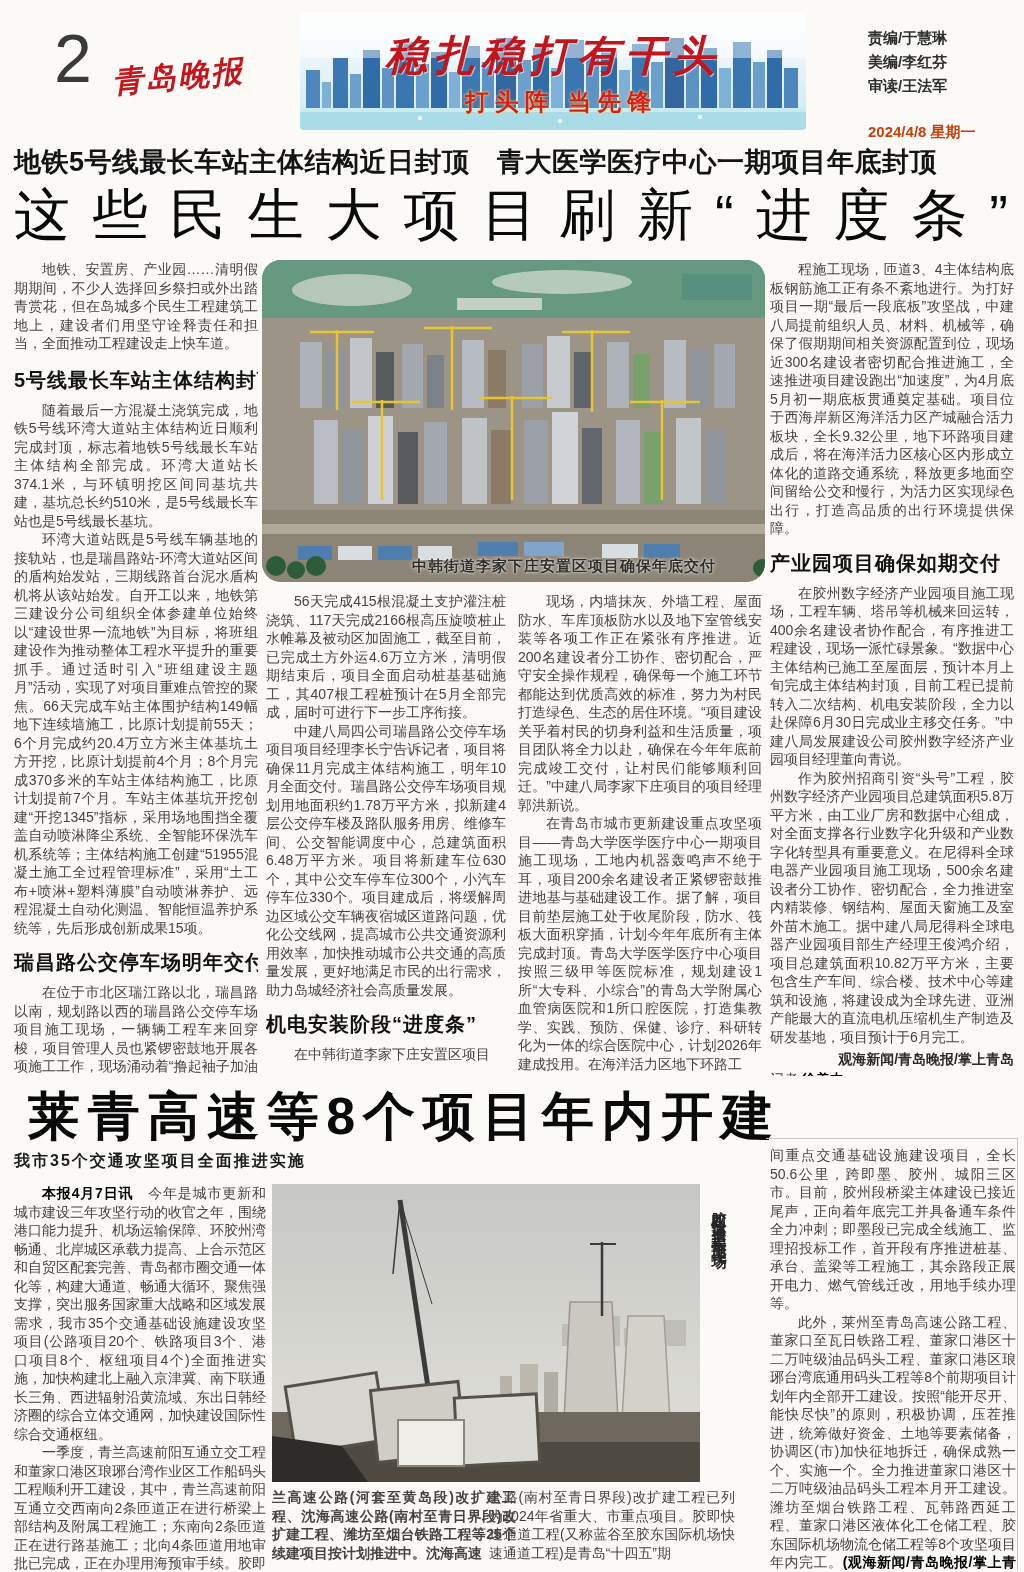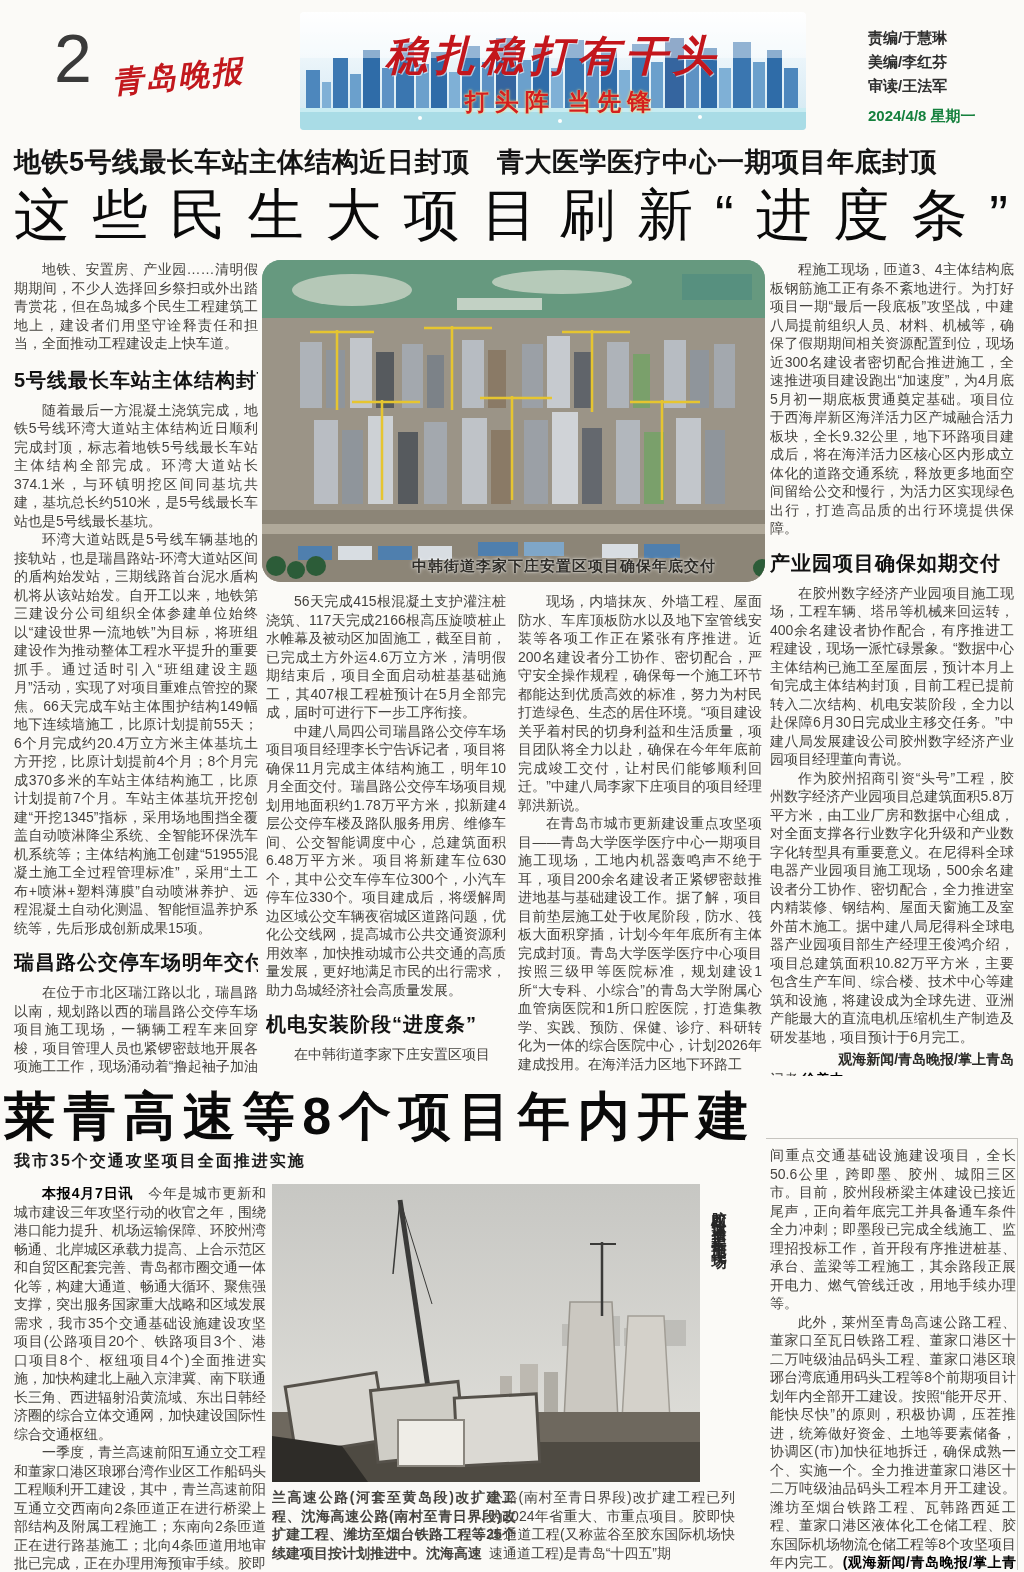--- a/index.html
+++ b/index.html
@@ -22,21 +22,21 @@
     position:absolute; left:0; top:16px; width:100%; text-align:center;
     font-size:42px; font-weight:900; font-style:italic; color:#c3161c;
     letter-spacing:6px; text-shadow:1px 1px 0 rgba(255,255,255,.6); white-space:nowrap;
   }
   .banner-sub {
     position:absolute; left:8px; top:74px; width:100%; text-align:center;
     font-size:24px; font-weight:900; color:#d31f1f; letter-spacing:6px;
     text-shadow:0 0 3px #ffd75e, 0 0 1px #fff; white-space:nowrap;
   }
   .credits { font-size:15px; font-weight:bold; color:#2e2e2e; line-height:24px; }
-  .pubdate { font-size:15px; font-weight:bold; color:#15803d; margin-top:6px; white-space:nowrap; }
+  .pubdate { font-size:15px; font-weight:bold; color:#c2410c; margin-top:22px; white-space:nowrap; }
 
   
   .kicker {
     font-size:27px; font-weight:bold; color:#141414; white-space:nowrap; letter-spacing:0.5px;
   }
   .headline1 {
     margin:0; font-size:56px; line-height:62px; font-weight:400; color:#0a0a0a;
     text-align:justify; text-align-last:justify; letter-spacing:0;
   }
   .headline2 {
@@ -254,21 +254,21 @@
     <div class="sec-head">产业园项目确保如期交付</div>
     <p>在胶州数字经济产业园项目施工现场，工程车辆、塔吊等机械来回运转，400余名建设者协作配合，有序推进工程建设，现场一派忙碌景象。“数据中心主体结构已施工至屋面层，预计本月上旬完成主体结构封顶，目前工程已提前转入二次结构、机电安装阶段，全力以赴保障6月30日完成业主移交任务。”中建八局发展建设公司胶州数字经济产业园项目经理董向青说。</p>
     <p>作为胶州招商引资“头号”工程，胶州数字经济产业园项目总建筑面积5.8万平方米，由工业厂房和数据中心组成，对全面支撑各行业数字化升级和产业数字化转型具有重要意义。在尼得科全球电器产业园项目施工现场，500余名建设者分工协作、密切配合，全力推进室内精装修、钢结构、屋面天窗施工及室外苗木施工。据中建八局尼得科全球电器产业园项目部生产经理王俊鸿介绍，项目总建筑面积10.82万平方米，主要包含生产车间、综合楼、技术中心等建筑和设施，将建设成为全球先进、亚洲产能最大的直流电机压缩机生产制造及研发基地，项目预计于6月完工。</p>
     <div class="byline-src">观海新闻/青岛晚报/掌上青岛</div>
     <div class="byline-rep">
       <span>记者</span>
       <span class="b">徐美中</span>
     </div>
   </div>
 
-  <h2 class="abs headline2" style="left:4px; top:1088px; width:745px;">莱青高速等8个项目年内开建</h2>
+  <h2 class="abs headline2" style="left:28px; top:1088px; width:745px;">莱青高速等8个项目年内开建</h2>
   <div class="abs subtitle2" style="left:14px; top:1151px;">我市35个交通攻坚项目全面推进实施</div>
 
   <div class="abs rule" style="left:766px; top:1138px; width:252px; height:1px;"></div>
   <div class="abs rule" style="left:1017px; top:1138px; width:1px; height:432px;"></div>
 
   <div class="abs a-col body-text" style="left:14px; top:1184px; width:252px; height:388px;">
     <p><span class="b">本报4月7日讯</span><span>　今年是城市更新和城市建设三年攻坚行动的收官之年，围绕港口能力提升、机场运输保障、环胶州湾畅通、北岸城区承载力提高、上合示范区和自贸区配套完善、青岛都市圈交通一体化等，构建大通道、畅通大循环、聚焦强支撑，突出服务国家重大战略和区域发展需求，我市35个交通基础设施建设攻坚项目(公路项目20个、铁路项目3个、港口项目8个、枢纽项目4个)全面推进实施，加快构建北上融入京津冀、南下联通长三角、西进辐射沿黄流域、东出日韩经济圈的综合立体交通网，加快建设国际性综合交通枢纽。</span></p>
     <p>一季度，青兰高速前阳互通立交工程和董家口港区琅琊台湾作业区工作船码头工程顺利开工建设，其中，青兰高速前阳互通立交西南向2条匝道正在进行桥梁上部结构及附属工程施工；东南向2条匝道正在进行路基施工；北向4条匝道用地审批已完成，正在办理用海预审手续。胶即快速通道工程、青</p>
   </div>
 

